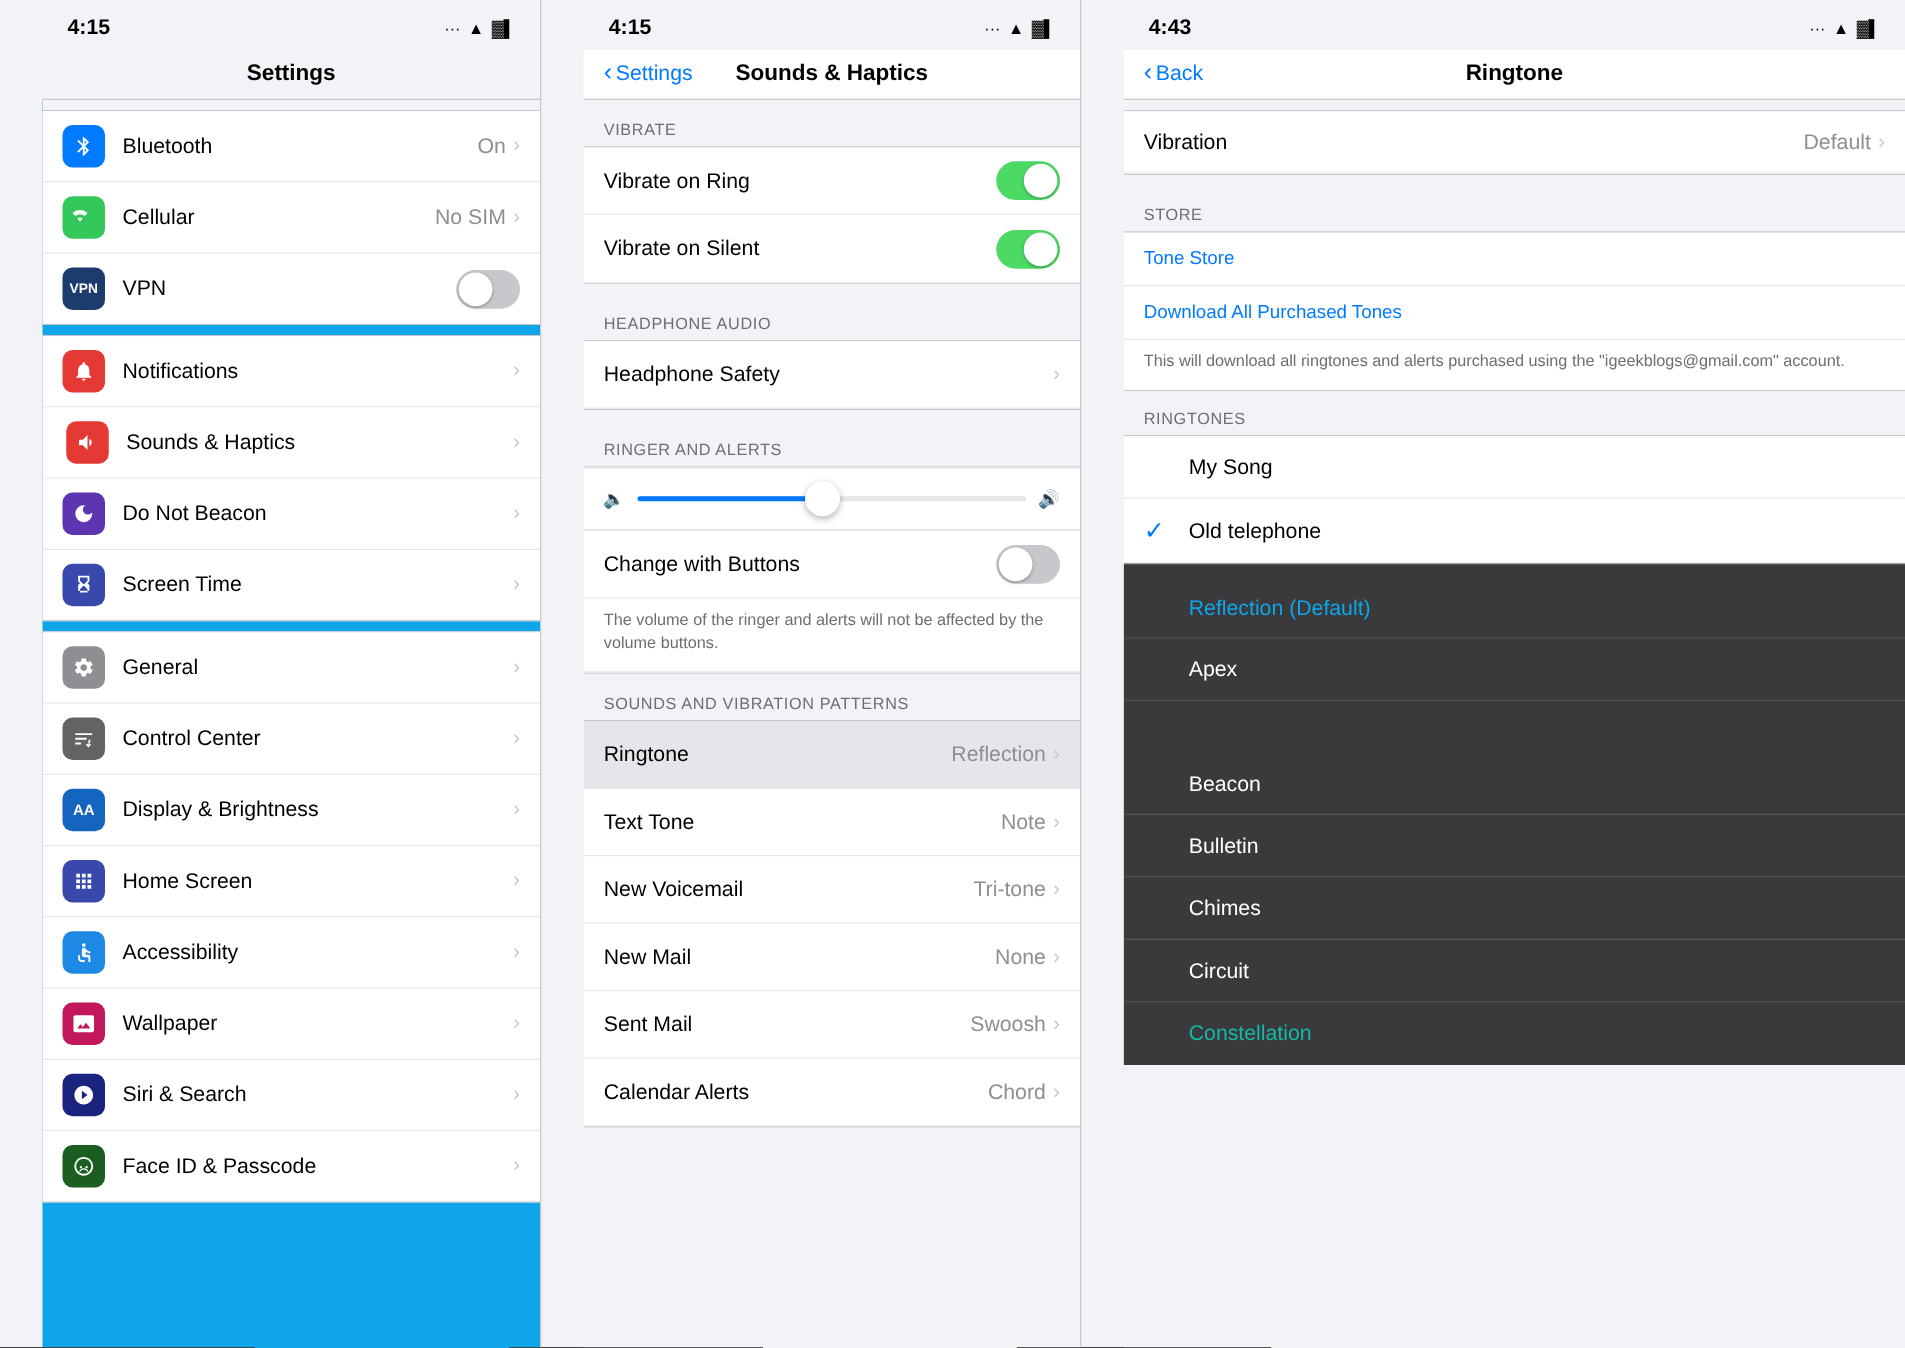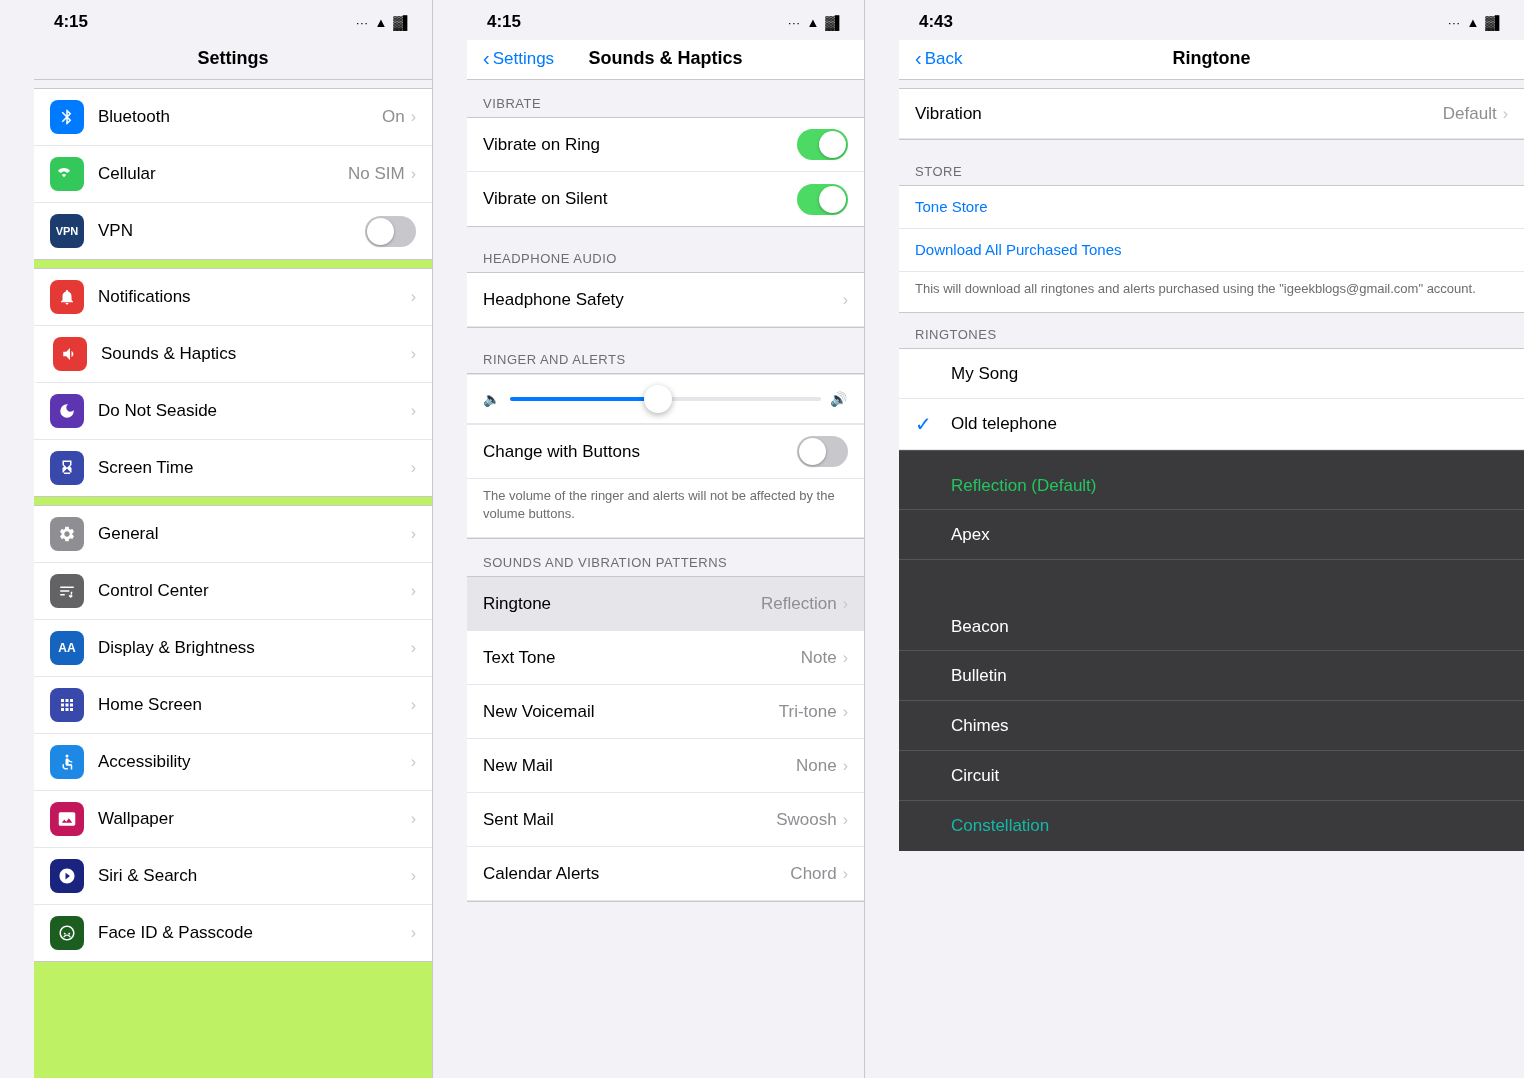--- a/index.html
+++ b/index.html
@@ -79,21 +79,21 @@
     }
 
     
     .panel-1 {
       width: 432px;
       background: #f2f2f7;
     }
     .panel-1 .content {
       flex: 1;
       overflow-y: auto;
-      background: #bef264;
+      background: #0ea5e9;
     }
     .settings-group {
       background: #fff;
       margin: 0 0 8px 0;
       border-top: 1px solid #c8c7cc;
       border-bottom: 1px solid #c8c7cc;
     }
     .settings-row {
       display: flex;
       align-items: center;
@@ -426,21 +426,21 @@
         </div>
         <span class="row-label">Sounds &amp; Haptics</span>
         <span class="row-chevron">›</span>
       </div>
       <div class="settings-row">
         <div class="row-icon icon-purple">
           <svg width="18" height="18" viewBox="0 0 24 24" fill="white">
             <path d="M12 3a9 9 0 1 0 9 9c0-.46-.04-.92-.1-1.36-.98 1.37-2.58 2.26-4.4 2.26-2.98 0-5.4-2.42-5.4-5.4 0-1.81.89-3.42 2.26-4.4-.44-.06-.9-.1-1.36-.1z"></path>
           </svg>
         </div>
-        <span class="row-label">Do Not Seaside</span>
+        <span class="row-label">Do Not Beacon</span>
         <span class="row-chevron">›</span>
       </div>
       <div class="settings-row">
         <div class="row-icon icon-indigo">
           <svg width="18" height="18" viewBox="0 0 24 24" fill="white">
             <path d="M6 2v6l2 2-2 2v6h12v-6l-2-2 2-2V2H6zm10 14.5V20H8v-3.5l4-4 4 4zm0-9L12 11.5 8 7.5V4h8v3.5z"></path>
           </svg>
         </div>
         <span class="row-label">Screen Time</span>
         <span class="row-chevron">›</span>
@@ -671,21 +671,21 @@
       </div>
 
       <div class="ringtone-row selected">
         <span class="ringtone-check" style="color:#007aff;">✓</span>
         <span class="ringtone-name">Old telephone</span>
       </div>
 
       <div style="background:#3a3a3c; border-top:1px solid #555;">
         <div class="ringtone-row" style="background:#3a3a3c; border-bottom:1px solid #555;">
           <span class="ringtone-check"></span>
-          <span class="ringtone-name" style="color:#22c55e;margin-top:12px;">Reflection (Default)</span>
+          <span class="ringtone-name" style="color:#0ea5e9;margin-top:12px;">Reflection (Default)</span>
         </div>
         <div class="ringtone-row" style="background:#3a3a3c; border-bottom:1px solid #555;">
           <span class="ringtone-check"></span>
           <span class="ringtone-name" style="color:#fff;">Apex</span>
         </div>
         <div class="ringtone-row" style="background:#3a3a3c; border-bottom:1px solid #555;">
           <span class="ringtone-check"></span>
           <span class="ringtone-name" style="color:#fff;margin-top:44px;">Beacon</span>
         </div>
         <div class="ringtone-row" style="background:#3a3a3c; border-bottom:1px solid #555;">

